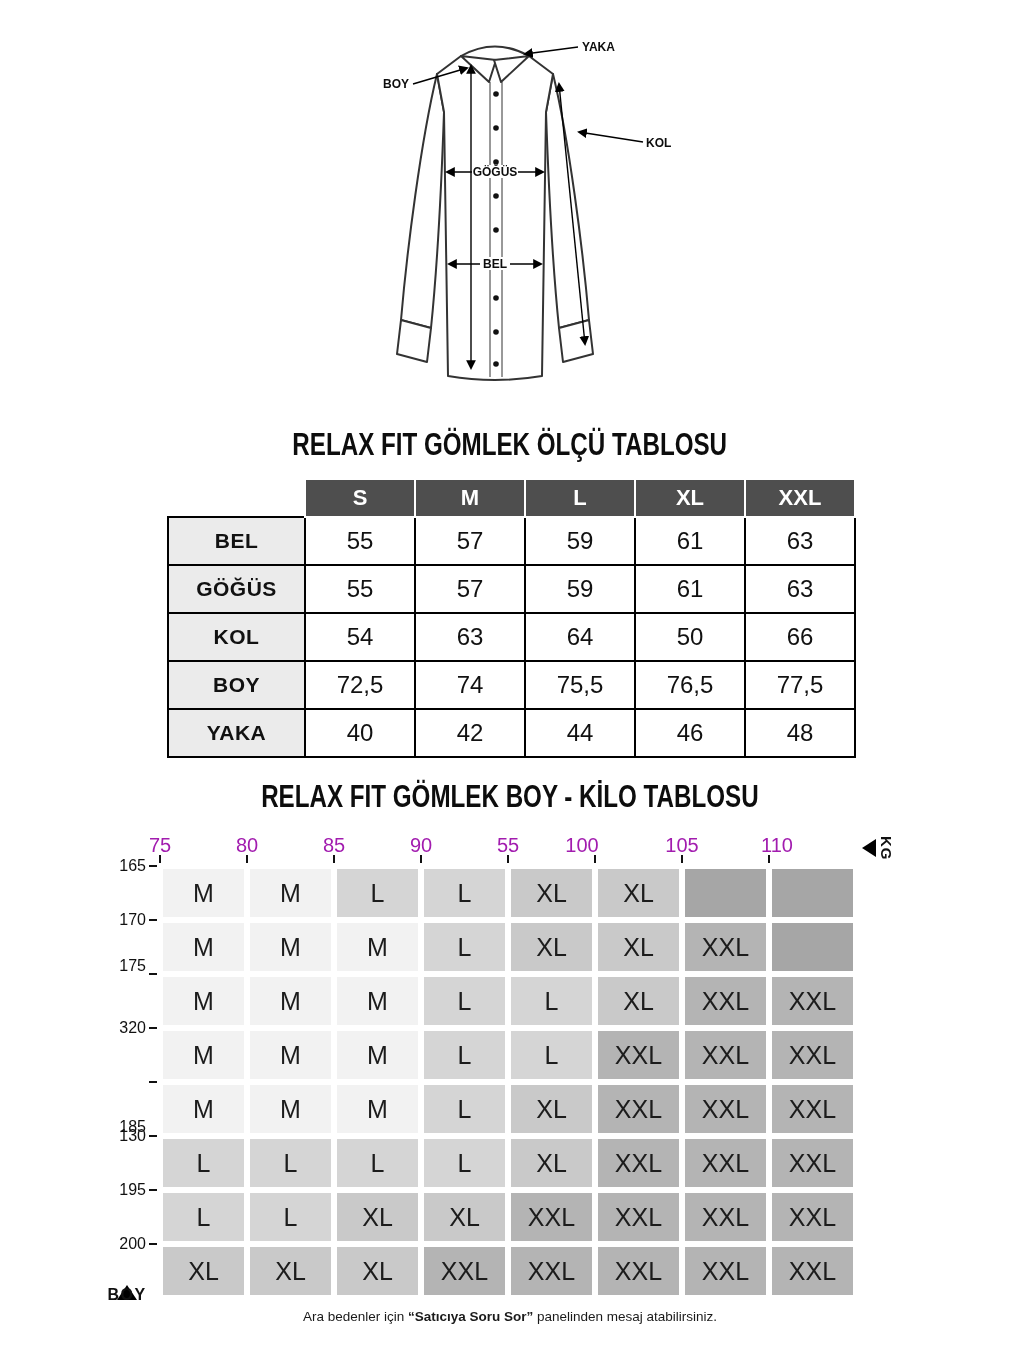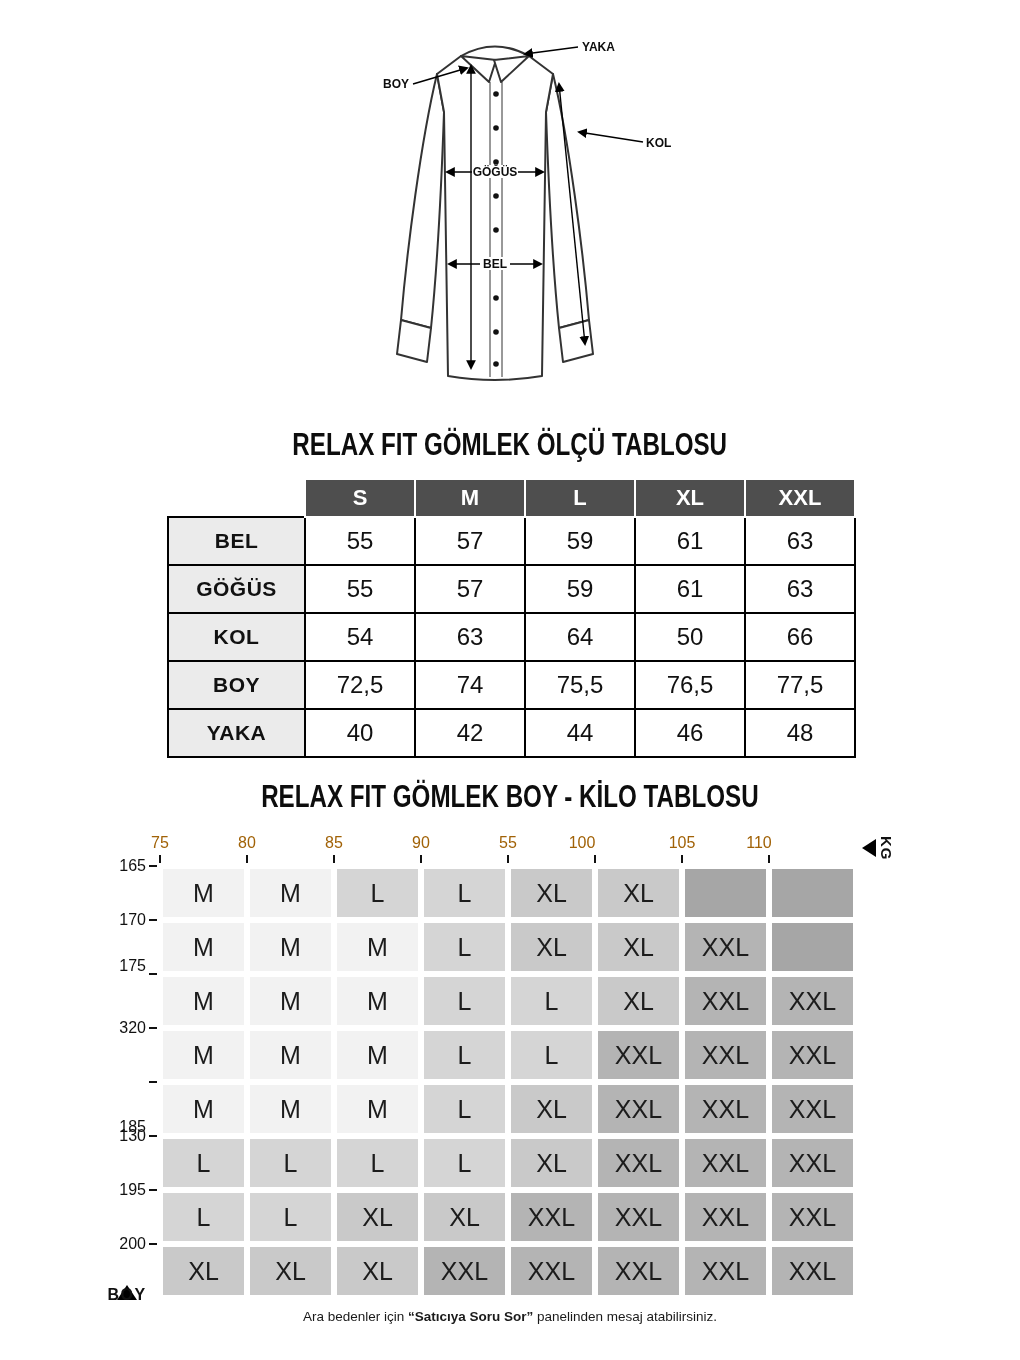--- a/index.html
+++ b/index.html
@@ -46,21 +46,21 @@
   
   #matrix { position: absolute; left: 160px; top: 866px; width: 696px; height: 432px; }
   #matrix-grid { display: grid; grid-template-columns: repeat(8, 87px); grid-auto-rows: 54px; }
   .slot { padding: 3px; }
   .cell {
     width: 100%; height: 100%;
     display: flex; align-items: center; justify-content: center;
     font-size: 25px; font-weight: 500; color: #1c1c1c;
   }
   #kg-axis, #boy-axis { position: absolute; left: 0; top: 0; }
-  .kg-num  { position: absolute; top: -32px; transform: translateX(-50%); font-size: 16px; color: #a16207; }
+  .kg-num  { position: absolute; top: -32px; transform: translateX(-50%); font-size: 20px; color: #a21caf; }
   .kg-tick { position: absolute; top: -11px; width: 2px; height: 8px; background: #111; transform: translateX(-50%); }
   .boy-num { position: absolute; left: -56px; width: 42px; text-align: right; transform: translateY(-50%); font-size: 16px; color: #111; }
   .boy-tick{ position: absolute; left: -11px; width: 8px; height: 2px; background: #111; transform: translateY(-50%); }
 
   #kg-label { position: absolute; left: 702px; top: -30px; display: flex; align-items: center; gap: 2px; }
   .tri-left { width: 0; height: 0; border-top: 9px solid transparent; border-bottom: 9px solid transparent; border-right: 14px solid #000; }
   .kg-text  { writing-mode: vertical-rl; font-weight: 700; font-size: 15px; letter-spacing: 1px; }
 
   #boy-label { position: absolute; left: -57px; top: 402px; width: 48px; text-align: center; }
   .tri-up  { width: 0; height: 0; border-left: 10px solid transparent; border-right: 10px solid transparent; border-bottom: 15px solid #000; margin: 0 auto 2px auto; }
@@ -203,21 +203,21 @@
         <div class="kg-num" style="left: 174px;">85</div>
         <div class="kg-tick" style="left: 174px;"></div>
         <div class="kg-num" style="left: 261px;">90</div>
         <div class="kg-tick" style="left: 261px;"></div>
         <div class="kg-num" style="left: 348px;">55</div>
         <div class="kg-tick" style="left: 348px;"></div>
         <div class="kg-num" style="left: 422px;">100</div>
         <div class="kg-tick" style="left: 435px;"></div>
         <div class="kg-num" style="left: 522px;">105</div>
         <div class="kg-tick" style="left: 522px;"></div>
-        <div class="kg-num" style="left: 599px; text-align: center;">110</div>
+        <div class="kg-num" style="left: 617px; text-align: center;">110</div>
         <div class="kg-tick" style="left: 609px;"></div>
       </div>
     <div id="boy-axis">
         <div class="boy-num" style="top: 0px;">165</div>
         <div class="boy-tick" style="top: 0px;"></div>
         <div class="boy-num" style="top: 54px;">170</div>
         <div class="boy-tick" style="top: 54px;"></div>
         <div class="boy-num" style="top: 100px;">175</div>
         <div class="boy-tick" style="top: 108px;"></div>
         <div class="boy-num" style="top: 162px;">320</div>

